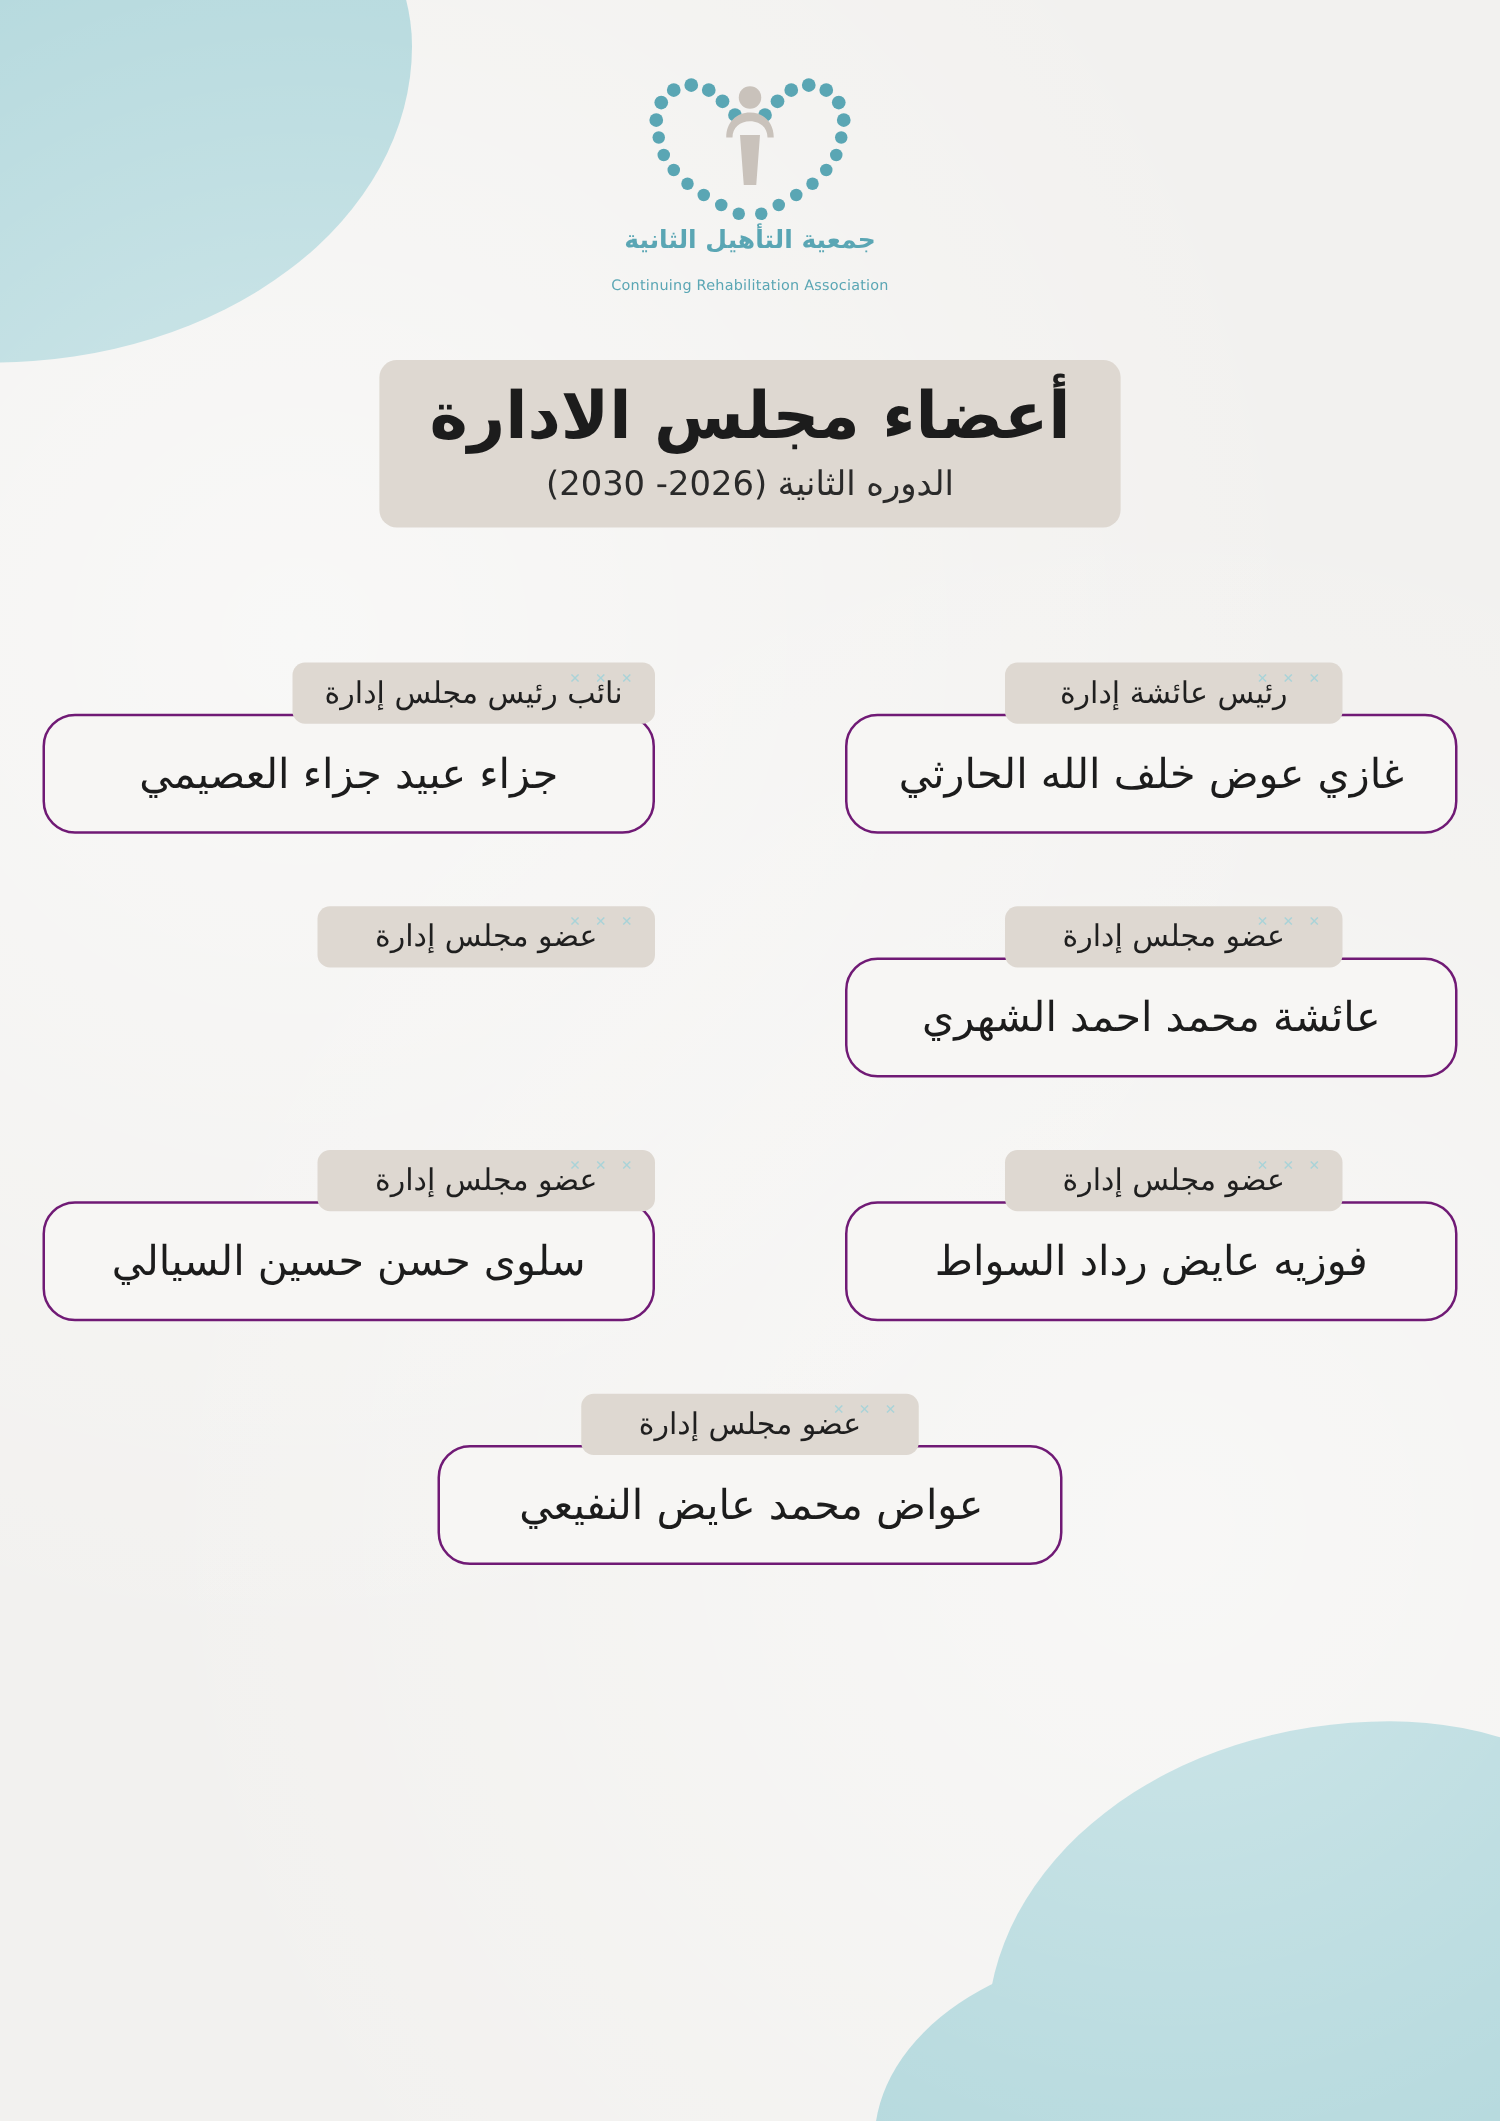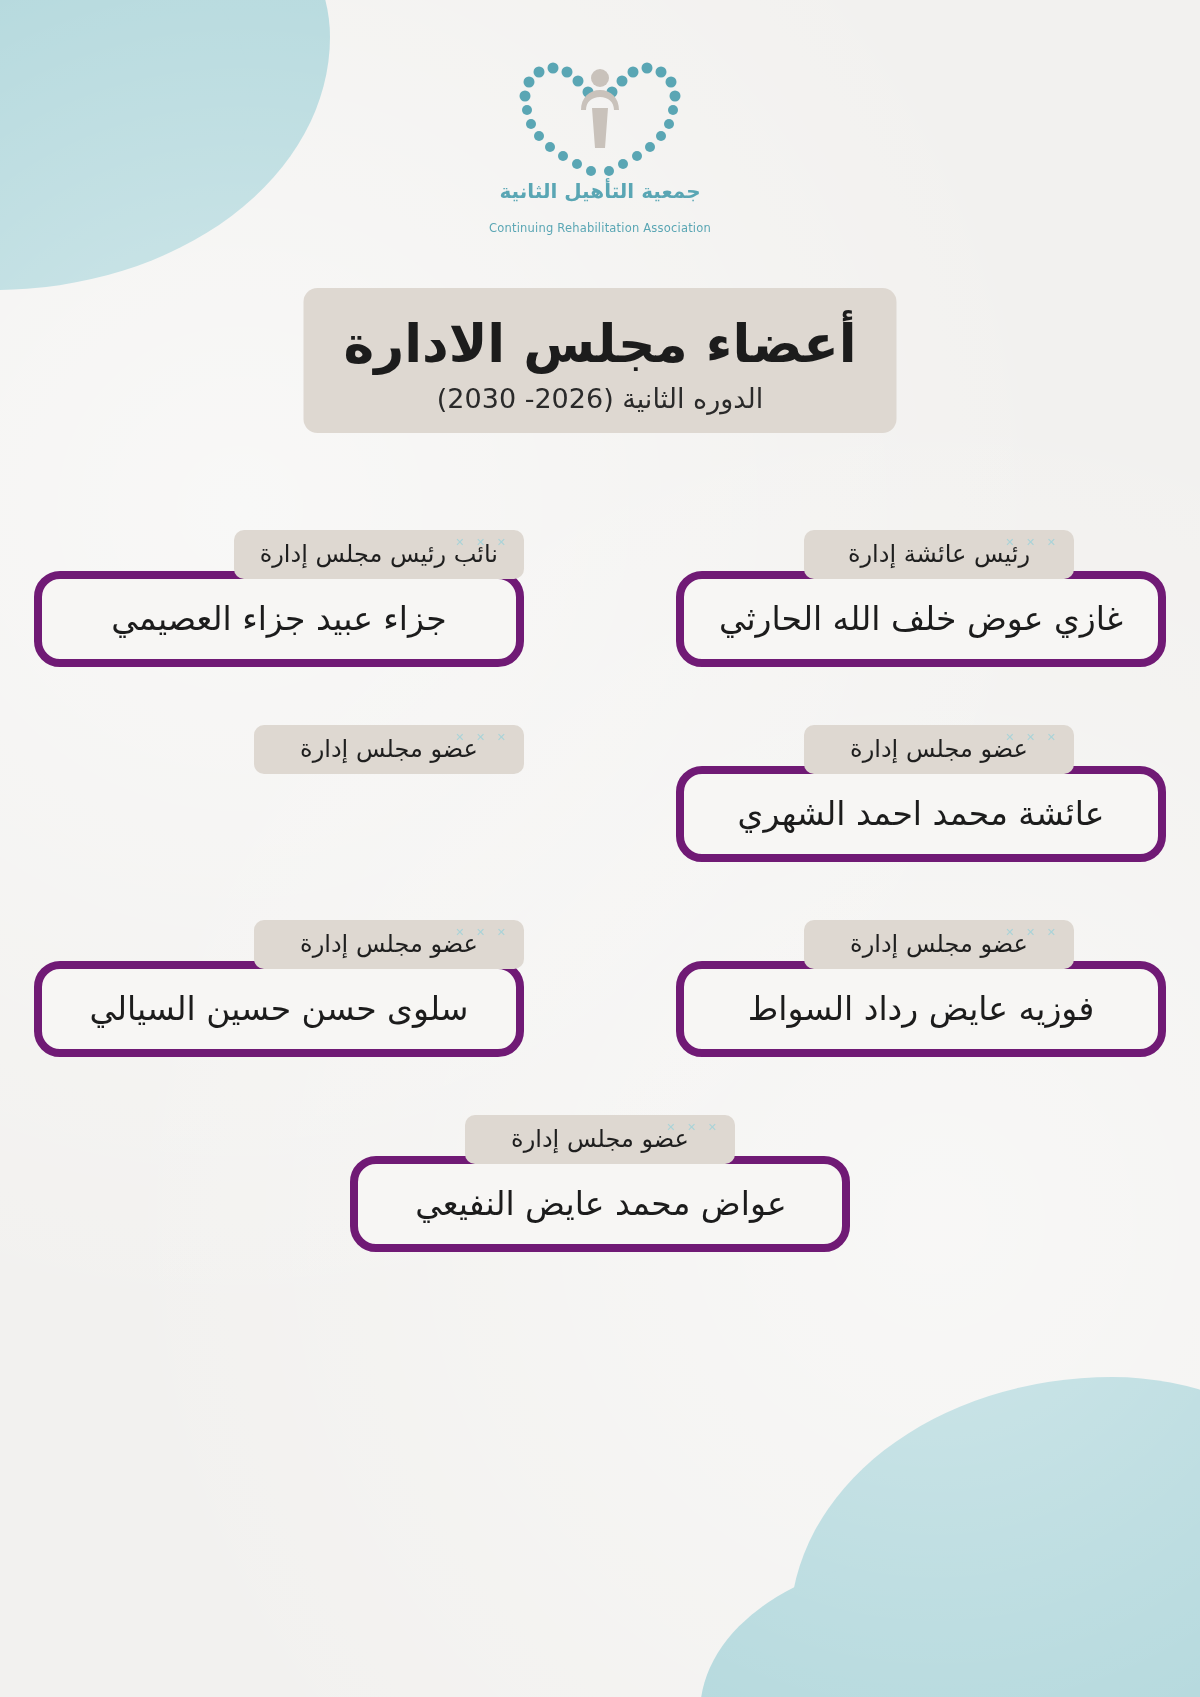--- a/index.html
+++ b/index.html
@@ -106,21 +106,21 @@
   }
 
   
   .title-card {
     position: absolute;
     top: 288px;
     left: 50%;
     transform: translateX(-50%);
     background: #ded8d1;
     border-radius: 14px;
-    padding: 27px 40px 18px;
+    padding: 16px 40px 18px;
     text-align: center;
     min-width: 520px;
   }
   .title-main {
     font-size: 52px;
     font-weight: bold;
     color: #1c1c1c;
     line-height: 1.15;
     letter-spacing: -0.5px;
   }
@@ -185,21 +185,21 @@
     justify-content: space-between;
     padding: 0 14px;
     font-size: 11px;
     letter-spacing: 4px;
     color: #a9d3d8;
     pointer-events: none;
   }
   .name-card {
     margin-top: -8px;
     background: #f7f6f4;
-    border: 8px solid #701a75;
+    border: 2px solid #701a75;
     border-radius: 26px;
     height: 96px;
     display: flex;
     align-items: center;
     justify-content: center;
     font-size: 33px;
     color: #1c1c1c;
     padding: 0 18px;
     text-align: center;
     line-height: 1.2;

